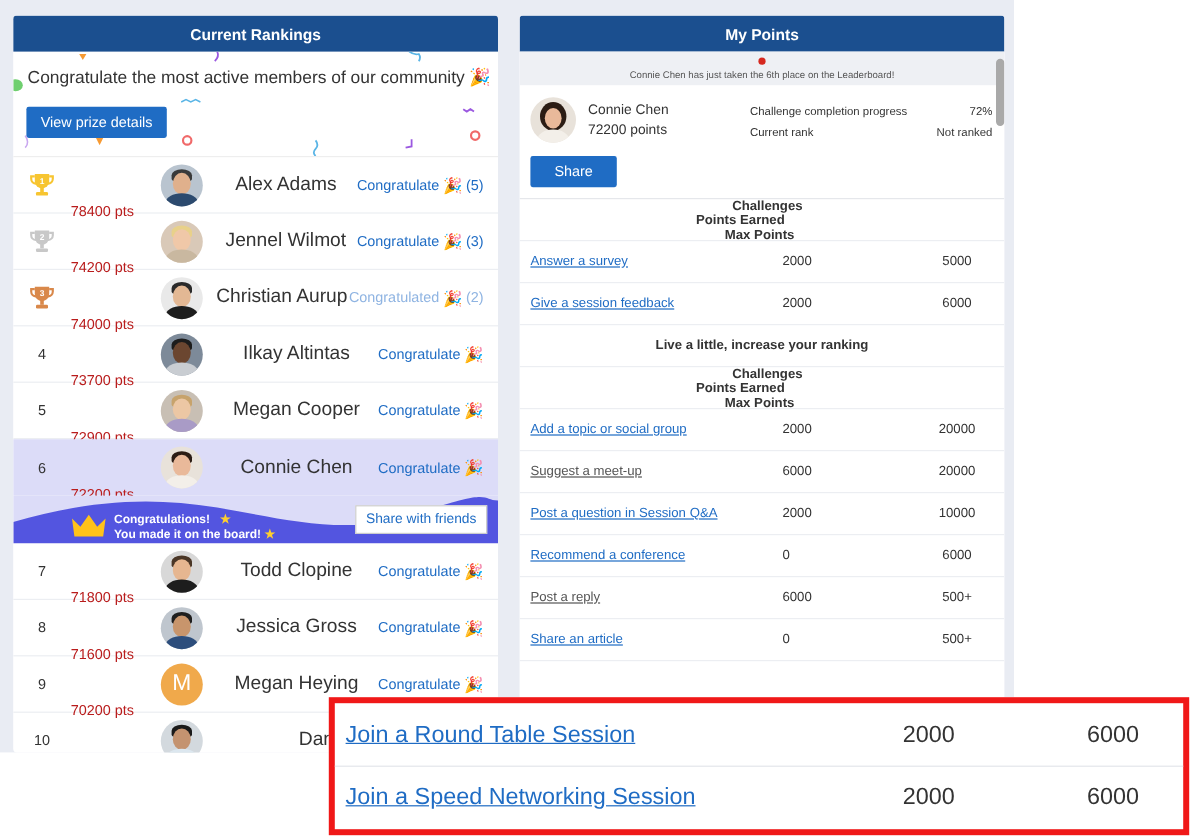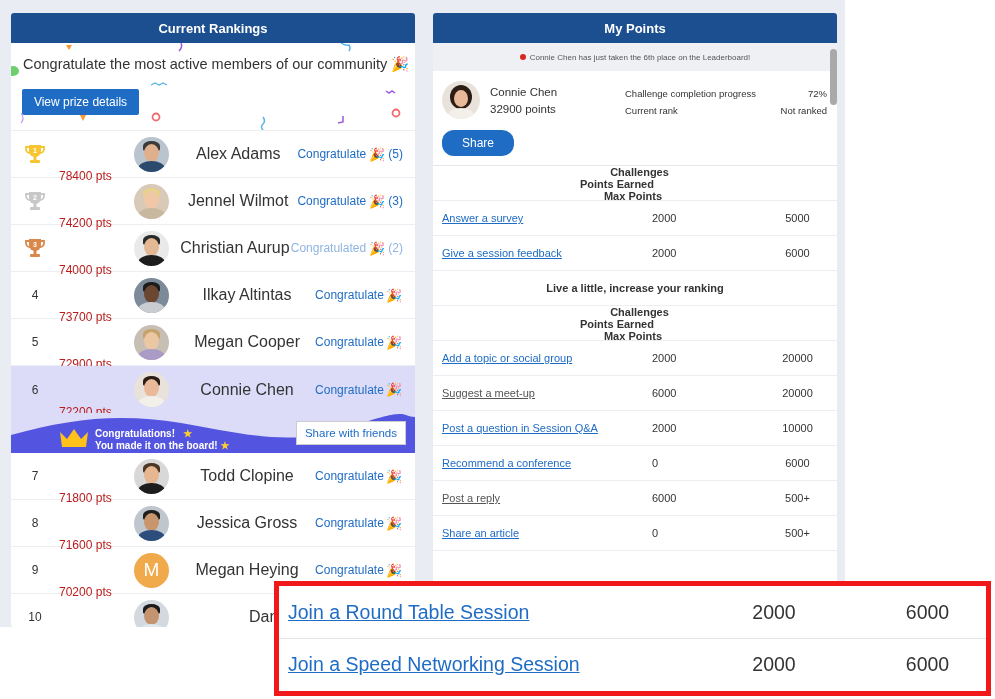--- a/index.html
+++ b/index.html
@@ -39,32 +39,32 @@
 
   .banner { position: relative; height: 40px; background: #dcdcf8; overflow: hidden; }
   .banner svg.wave { position: absolute; left: 0; top: 0; }
   .crown { position: absolute; left: 48px; top: 15px; }
   .banner-text { position: absolute; left: 84px; top: 15px; font-size: 10px; color: #fff; font-weight: bold; line-height: 12px; }
   .star { color: #ffcf2e; font-size: 10px; }
   .share-friends { position: absolute; right: 9px; top: 8px; height: 24px; padding: 0 8px; background: #fff; color: #1f6cc4;
     font-size: 11.5px; border: 1px solid #ccc; display: flex; align-items: center; cursor: pointer; }
 
   
-  .notice { height: 28px; background: #eef0f4; font-size: 8px; color: #555; display: flex; align-items: center; justify-content: center; gap: 4px; }
+  .notice { height: 28px; background: #eef0f4; font-size: 8px; color: #555; display: flex; align-items: center; justify-content: center; gap: 4px; flex-direction: column; }
   .red-dot { width: 6px; height: 6px; border-radius: 50%; background: #d6281f; display: inline-block; }
   .profile { position: relative; height: 95px; border-bottom: 1px solid #e5e7eb; }
   .profile .avatar { position: absolute; left: 9px; top: 10px; width: 38px; height: 38px; }
   .p-name { position: absolute; left: 57px; top: 15px; font-size: 11.5px; color: #333; }
   .p-pts { position: absolute; left: 57px; top: 32px; font-size: 11.5px; color: #333; }
   .p-label1 { position: absolute; left: 192px; top: 17px; font-size: 9.5px; color: #333; }
   .p-val1 { position: absolute; right: 10px; top: 17px; font-size: 9.5px; color: #333; }
   .p-label2 { position: absolute; left: 192px; top: 34px; font-size: 9.5px; color: #333; }
   .p-val2 { position: absolute; right: 10px; top: 34px; font-size: 9.5px; color: #333; }
   .share-btn { position: absolute; left: 9px; top: 59px; width: 72px; height: 26px; background: #1f6cc4; color: #fff; font-size: 12px;
-    border: none; border-radius: 12px; display: flex; align-items: center; justify-content: center; cursor: pointer; }
+    border: none; border-radius: 2px; display: flex; align-items: center; justify-content: center; cursor: pointer; }
 
   .section-title { height: 35px; display: flex; align-items: center; justify-content: center; font-size: 11px; font-weight: bold; color: #333; border-bottom: 1px solid #eceef2; }
   .ch-row { height: 35px; display: flex; align-items: center; border-bottom: 1px solid #eceef2; font-size: 11px; }
   .ch-row .c1 { flex: 1; padding-left: 9px; }
   .ch-row .c2 { width: 110px; text-align: left; }
   .ch-row .c3 { width: 75px; text-align: center; padding-right: 4px; }
   .ch-row.head { font-weight: bold; color: #333; flex-direction: column; }
   .ch-link { color: #1f6cc4; text-decoration: underline; cursor: pointer; }
   .ch-link.muted { color: #555; }
 
@@ -286,21 +286,21 @@
     <span class="red-dot"></span>
     <span>Connie Chen has just taken the 6th place on the Leaderboard!</span>
   </div>
   <div class="profile">
     <div class="avatar" style="background:#e8e2da;">
       <div class="hair" style="background:#2b1c14;left:8px;top:4px;width:22px;height:24px;border-radius:50%;"></div>
       <div class="face" style="background:#e9b99a;left:12px;top:9px;width:14px;height:17px;"></div>
       <div class="body" style="background:#f3efe9;top:27px;left:6px;width:26px;"></div>
     </div>
     <div class="p-name">Connie Chen</div>
-    <div class="p-pts">32900 points</div>
+    <div class="p-pts">72200 points</div>
     <div class="p-label1">Challenge completion progress</div>
     <div class="p-val1">72%</div>
     <div class="p-label2">Current rank</div>
     <div class="p-val2">Not ranked</div>
     <button class="share-btn">Share</button>
   </div>
   <div id="challenge-sections">
       <div class="ch-row head">
         <span class="c1">Challenges</span>
         <span class="c2">Points Earned</span>

